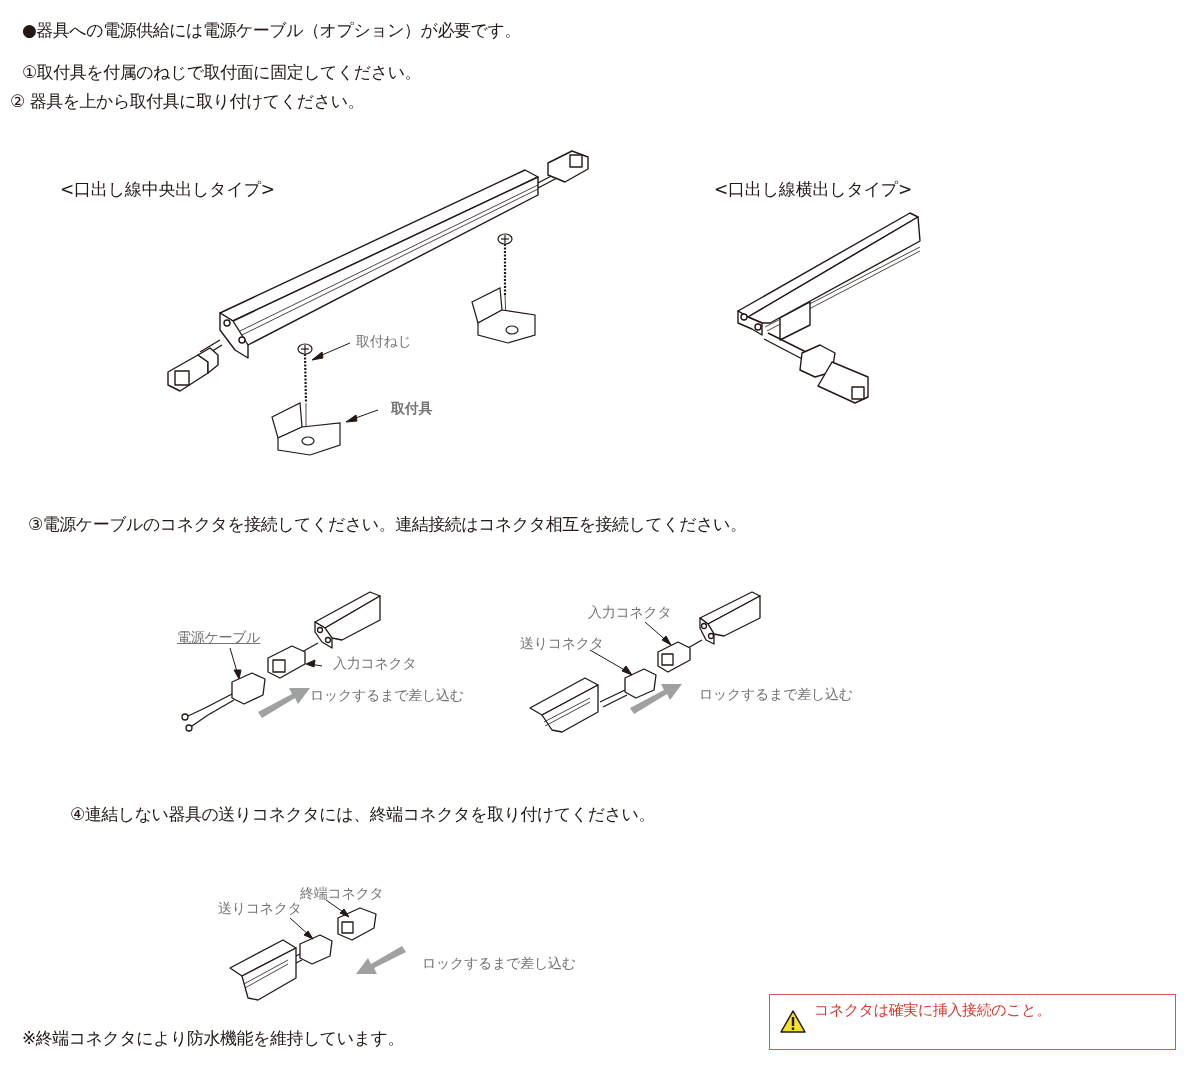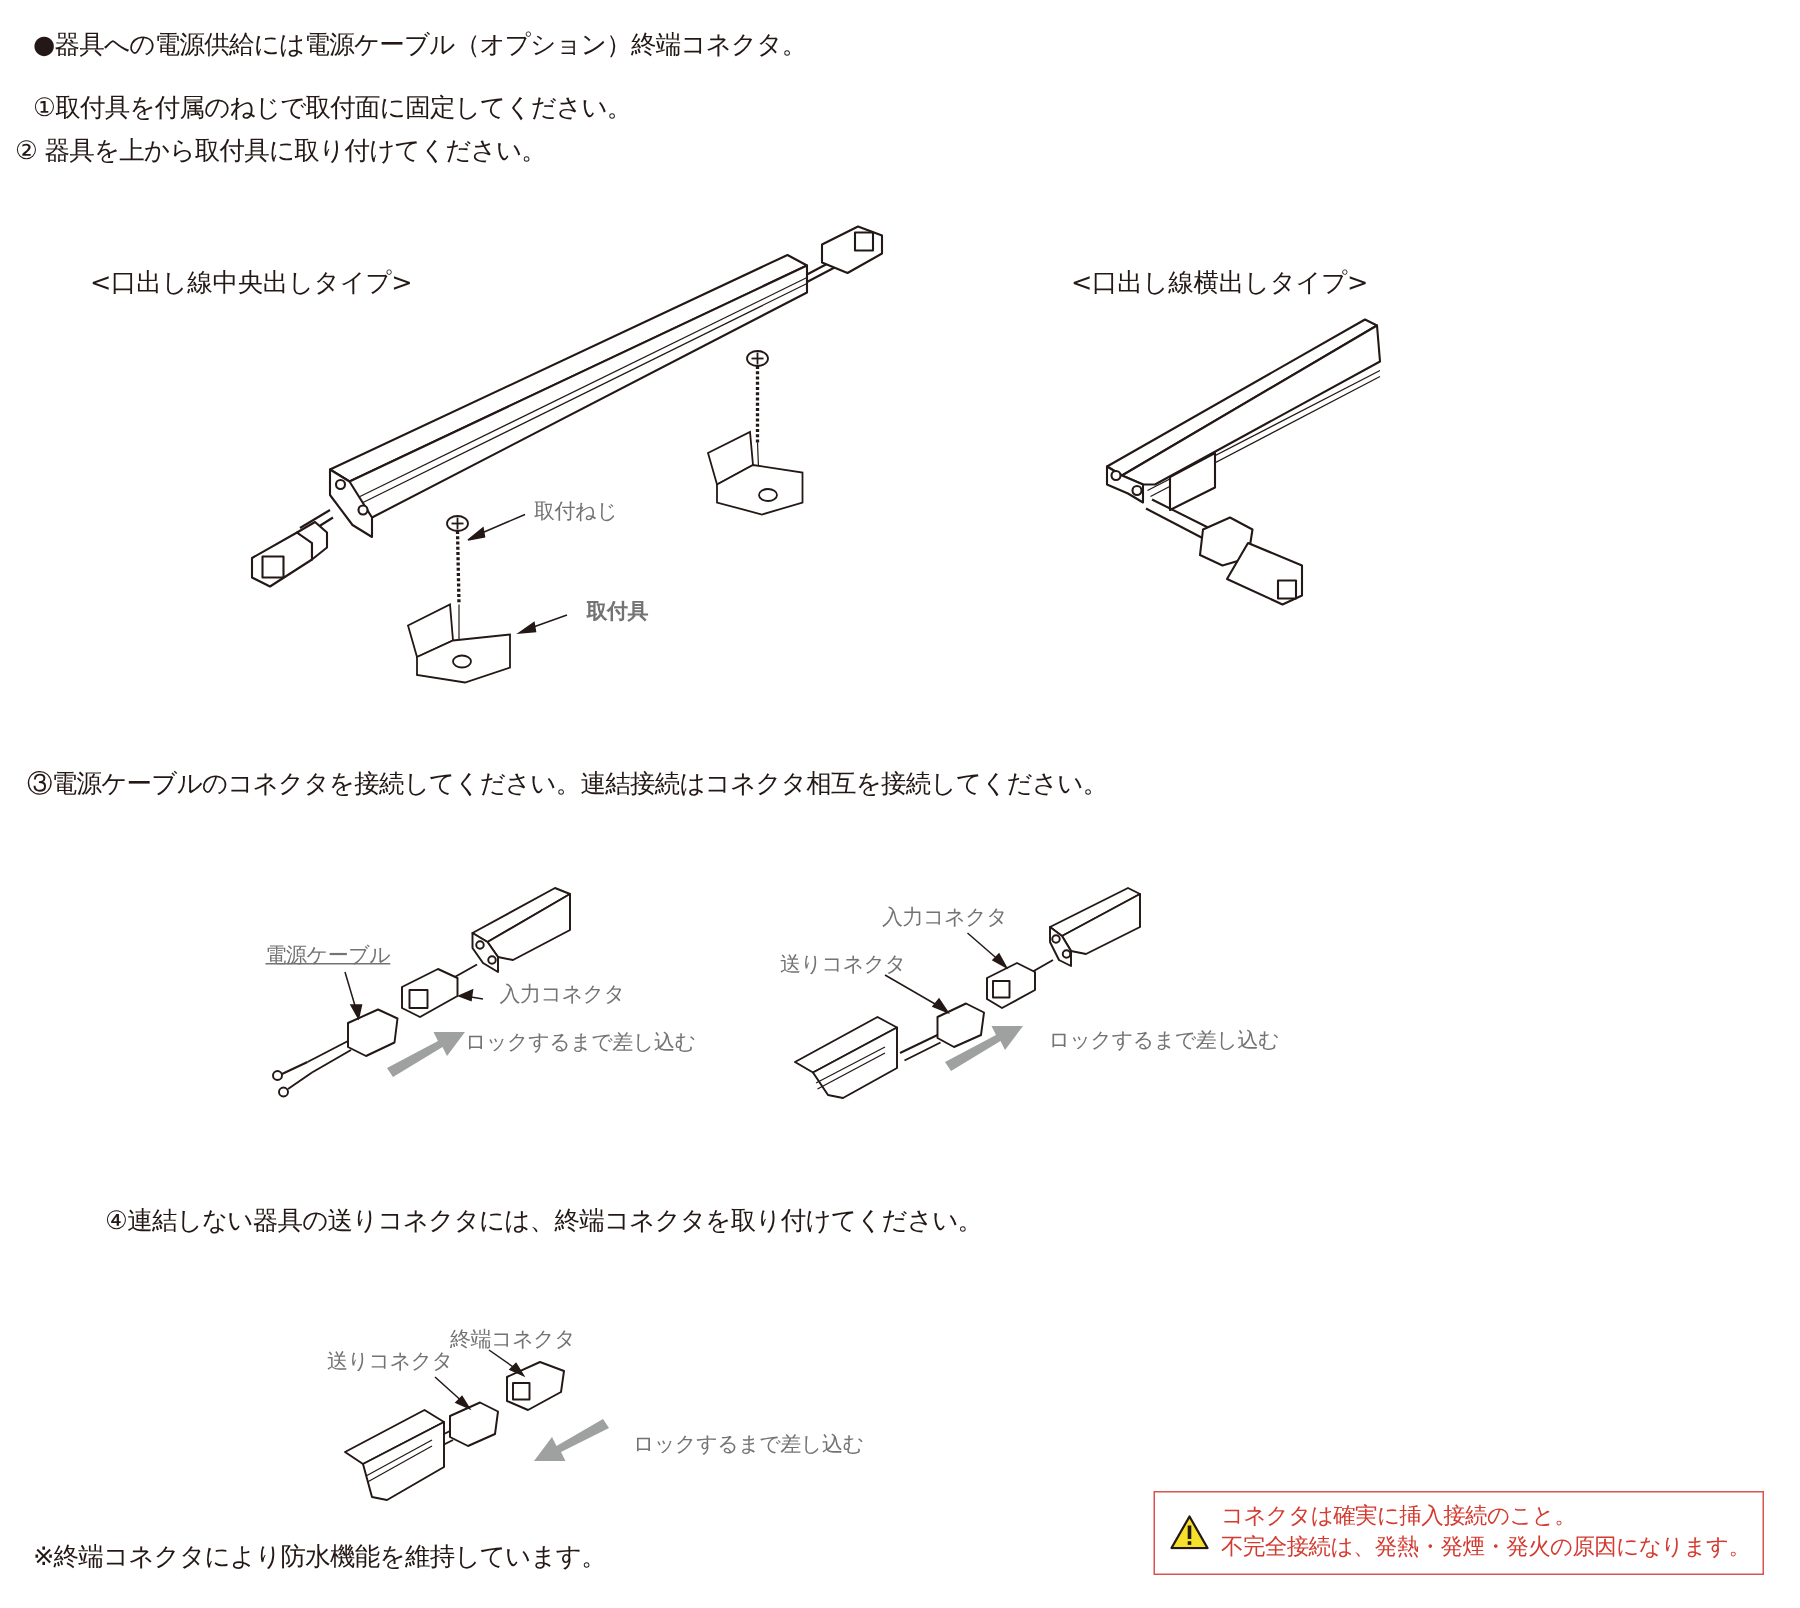--- a/index.html
+++ b/index.html
@@ -19,21 +19,21 @@
   .warn-icon { position: absolute; left: 10px; top: 15px; }
   .warn-l1, .warn-l2 {
     position: absolute; left: 44px; font-size: 15px; color: #d43a2f; white-space: nowrap; letter-spacing: -0.4px; line-height: 1;
   }
   .warn-l1 { top: 8px; }
   .warn-l2 { top: 29px; }
 </style>
 </head>
 <body>
 
-<div class="txt" style="left:22px; top:22px;">●器具への電源供給には電源ケーブル（オプション）終端コネクタ。</div>
+<div class="txt" style="left:22px; top:22px;">●器具への電源供給には電源ケーブル（オプション）が必要です。</div>
 <div class="txt" style="left:22px; top:64px;text-align:right;">
   <span>①</span><span>取付具を付属のねじで取付面に固定してください。</span>
 </div>
 <div class="txt" style="left:10px; top:93px;">
   <span>②</span><span> 器具を上から取付具に取り付けてください。</span>
 </div>
 
 <div class="sub" style="left:60px; top:181px;">&lt;口出し線中央出しタイプ&gt;</div>
 <svg class="fig" style="left:160px; top:145px;" width="450" height="310" viewBox="0 0 450 310">
   <g fill="#fff" stroke="#231815" stroke-width="1.4" stroke-linejoin="round">
@@ -109,21 +109,21 @@
 
     <line x1="48" y1="128" x2="92" y2="150"></line>
     <line x1="44" y1="134" x2="88" y2="157"></line>
 
     <polygon points="82,148 100,140 115,148 112,167 95,172 80,165"></polygon>
     <polygon points="112,157 148,172 148,192 135,198 98,181"></polygon>
     <rect x="132" y="182" width="12" height="12"></rect>
   </g>
 </svg>
 
-<div class="txt" style="left:18px; top:516px;font-family:Liberation Mono, monospace;">
+<div class="txt" style="left:28px; top:516px;">
   <span>③</span><span>電源ケーブルのコネクタを接続してください。連結接続はコネクタ相互を接続してください。</span>
 </div>
 
 <svg class="fig" style="left:170px; top:590px;" width="220" height="150" viewBox="0 0 220 150">
   <g fill="#fff" stroke="#231815" stroke-width="1.3" stroke-linejoin="round">
 
     <polygon points="145,32 200,2 210,6 155,38"></polygon>
     <polygon points="155,38 210,6 210,30 172,50 162,48"></polygon>
     <polygon points="145,32 155,38 162,48 162,58 152,52 145,42"></polygon>
     <circle cx="150" cy="40" r="2.5"></circle>
@@ -223,14 +223,13 @@
 
 <div class="txt" style="left:22px; top:1030px;">※終端コネクタにより防水機能を維持しています。</div>
 
 <div class="warn-box">
   <svg class="warn-icon" width="26" height="23" viewBox="0 0 26 23">
     <polygon points="13,1 25,22 1,22" fill="#f5e02a" stroke="#231815" stroke-width="1.5" stroke-linejoin="round"></polygon>
     <rect x="11.8" y="7" width="2.4" height="9" fill="#231815"></rect>
     <rect x="11.8" y="17.5" width="2.4" height="2.4" fill="#231815"></rect>
   </svg>
   <div class="warn-l1">コネクタは確実に挿入接続のこと。</div>
-  <div class="warn-l2">不完全接続は、発熱・発煙・発火の原因になります。</div>
 </div>
 
 </body></html>

